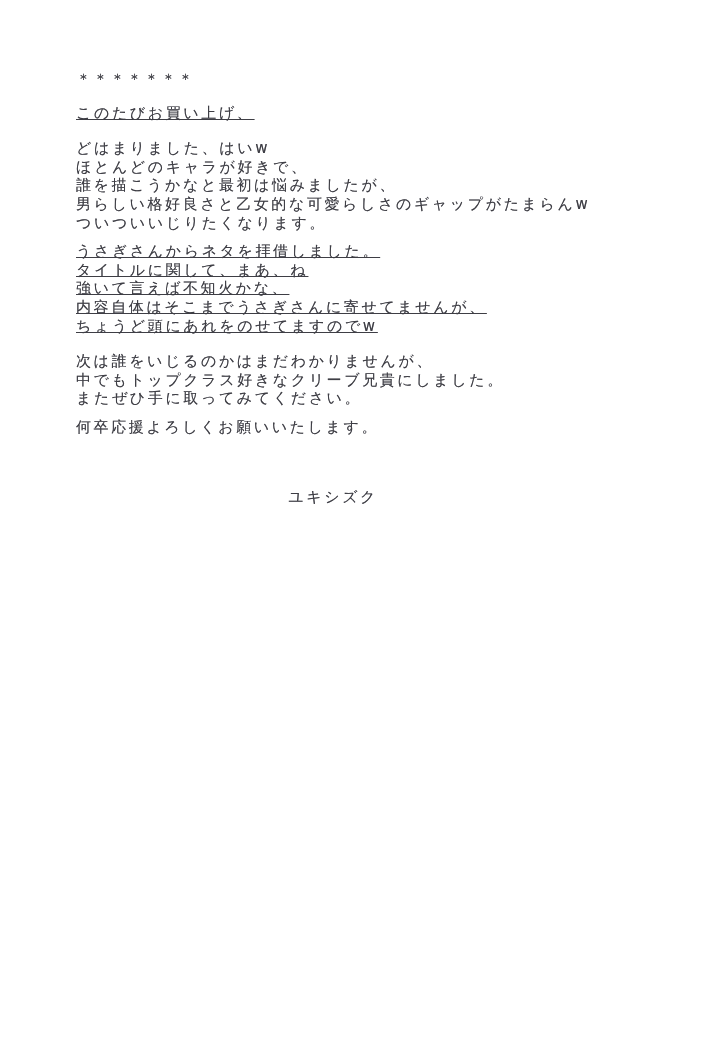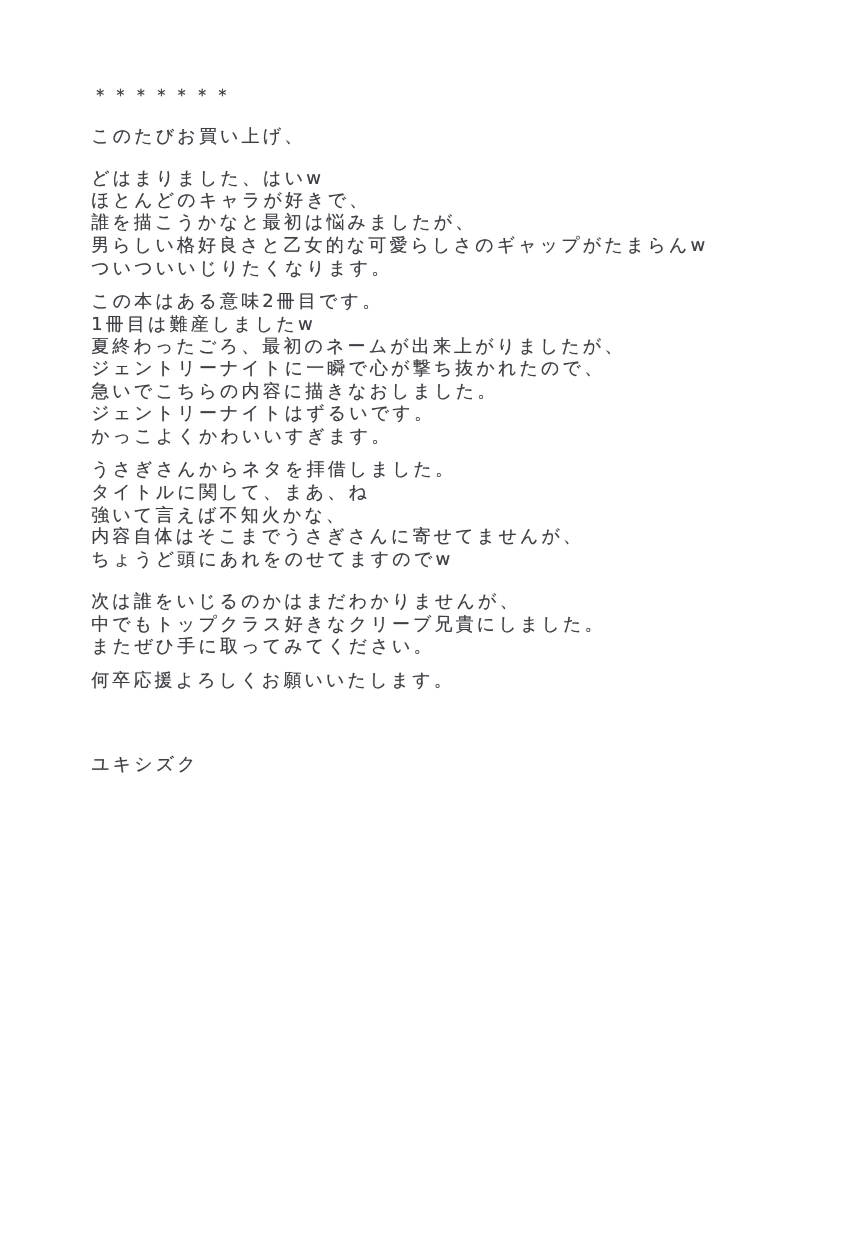--- a/index.html
+++ b/index.html
@@ -28,23 +28,24 @@
     white-space: nowrap;
     
     text-shadow: 0 0 0.6px rgba(62, 62, 69, 0.55);
   }
   .divider {
     letter-spacing: 2px;
     margin-bottom: 15px;
   }
   .paragraph { margin: 0; }
   .gap-sm { margin-bottom: 10px; }
-  .gap-md { margin-bottom: 17px; }
+  .gap-md { margin-bottom: 17px; text-decoration: underline; }
   .signature {
     margin-top: 51px;
+    text-align: center;
   }
 </style>
 </head>
 <body>
 
 <div class="page">
   <div class="content">
 
     <div class="line divider">＊＊＊＊＊＊＊</div>
 
@@ -53,29 +54,20 @@
     </div>
 
     <div class="paragraph gap-sm">
       <div class="line">どはまりました、はいw</div>
       <div class="line">ほとんどのキャラが好きで、</div>
       <div class="line">誰を描こうかなと最初は悩みましたが、</div>
       <div class="line">男らしい格好良さと乙女的な可愛らしさのギャップがたまらんw</div>
       <div class="line">ついついいじりたくなります。</div>
     </div>
 
-    <div class="paragraph gap-sm">
-      <div class="line">この本はある意味2冊目です。</div>
-      <div class="line">1冊目は難産しましたw</div>
-      <div class="line">夏終わったごろ、最初のネームが出来上がりましたが、</div>
-      <div class="line">ジェントリーナイトに一瞬で心が撃ち抜かれたので、</div>
-      <div class="line">急いでこちらの内容に描きなおしました。</div>
-      <div class="line">ジェントリーナイトはずるいです。</div>
-      <div class="line">かっこよくかわいいすぎます。</div>
-    </div>
 
     <div class="paragraph gap-md">
       <div class="line">うさぎさんからネタを拝借しました。</div>
       <div class="line">タイトルに関して、まあ、ね</div>
       <div class="line">強いて言えば不知火かな、</div>
       <div class="line">内容自体はそこまでうさぎさんに寄せてませんが、</div>
       <div class="line">ちょうど頭にあれをのせてますのでw</div>
     </div>
 
     <div class="paragraph gap-sm">

